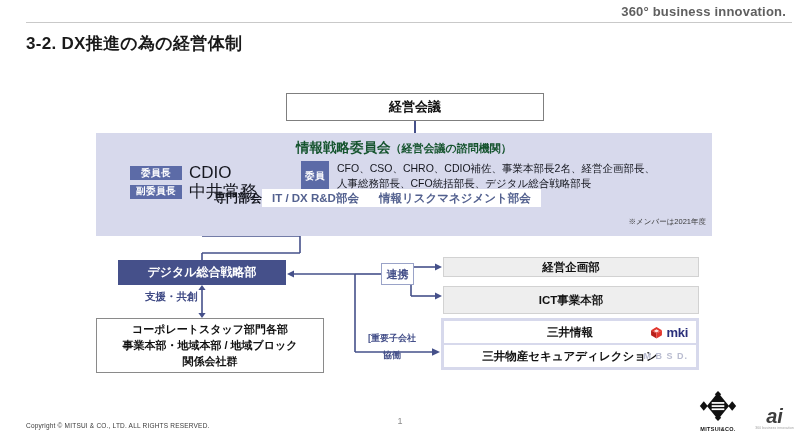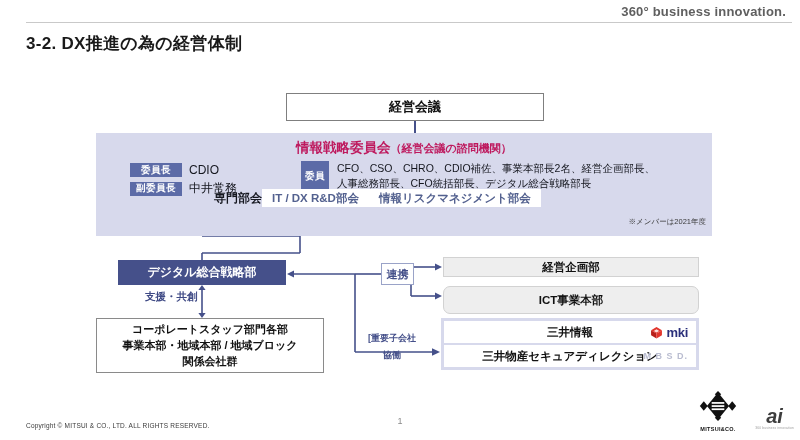--- a/index.html
+++ b/index.html
@@ -37,33 +37,33 @@
     font-size:13px; font-weight:bold; color:#111;
   }
 
   
   #committee-panel{
     position:absolute; left:96px; top:133px; width:616px; height:103px;
     background:#d7d9ec;
   }
   #committee-title{
     position:absolute; left:0; right:0; top:6px; text-align:center;
-    font-size:13.5px; font-weight:bold; color:#be185d;
+    font-size:13.5px; font-weight:bold; color:#14532d;
   }
   #committee-title .sub{ font-size:11px; font-weight:bold; }
 
   .badge{
     display:flex; align-items:center; justify-content:center;
     background:#5c6ba7; color:#ffffff; font-weight:bold;
     font-size:9.5px; letter-spacing:.5px;
   }
   #chair-row{ position:absolute; left:34px; top:30px; display:flex; align-items:center; gap:7px; }
   #vice-row { position:absolute; left:34px; top:47px; display:flex; align-items:center; gap:7px; }
   #chair-row .badge, #vice-row .badge{ width:52px; height:14px; }
-  .person{ font-size:12px; color:#15171f; }
+  .person{ font-size:17px; color:#15171f; }
 
   #member-row{ position:absolute; left:205px; top:28px; display:flex; align-items:center; gap:8px; }
   #member-badge{ width:28px; height:30px; font-size:9.5px; }
   #member-list{ font-size:10.5px; line-height:1.45; color:#15171f; white-space:pre-line; }
 
   #sub-row{ position:absolute; left:118px; top:56px; display:flex; align-items:center; }
   #sub-label{ font-size:12px; font-weight:bold; color:#15171f; }
   .chip{
     background:#ffffff; color:#53618f; font-weight:bold;
     font-size:11.5px; padding:2px 9px; border:1px solid #ffffff;
@@ -86,21 +86,21 @@
     background:#ffffff; border:1.4px solid #8a8a8a;
     flex-direction:column; gap:1px;
     font-size:11px; font-weight:bold; color:#111; line-height:1.35;
   }
 
   .gray-row{
     background:#eeeeee; border:1px solid #d2d2d2;
     font-size:11.5px; font-weight:bold; color:#111;
   }
   #kikaku-box{ left:443px; top:257px; width:256px; height:20px; }
-  #ict-box   { left:443px; top:286px; width:256px; height:28px;border-radius:7px; }
+  #ict-box   { left:443px; top:286px; width:256px; height:28px; }
 
   #renkei-box{
     left:381px; top:263px; width:33px; height:22px;
     background:#ffffff; border:1px solid #9aa3c8;
     color:#45508a; font-size:11px; font-weight:bold;
   }
 
   
   #subsidiary-panel{
     position:absolute; left:441px; top:318px; width:258px; height:52px;

